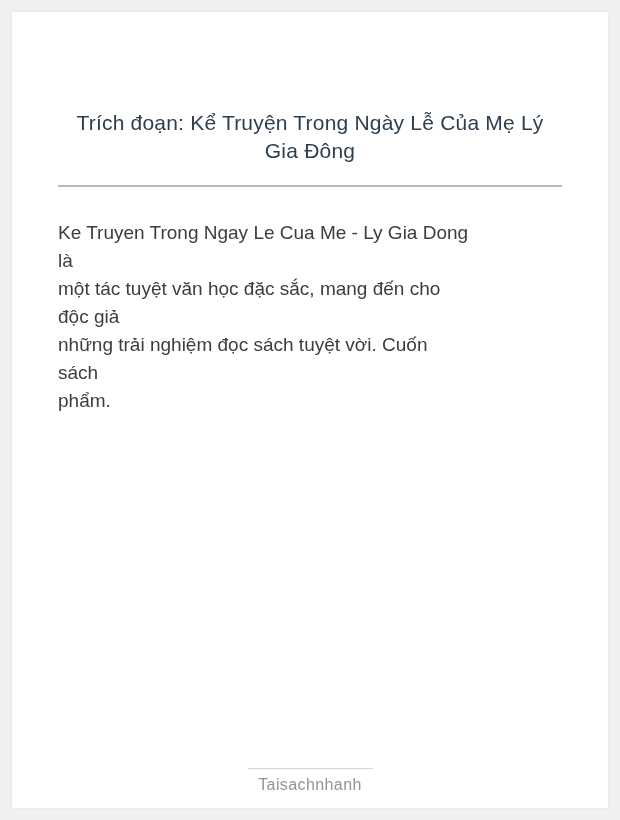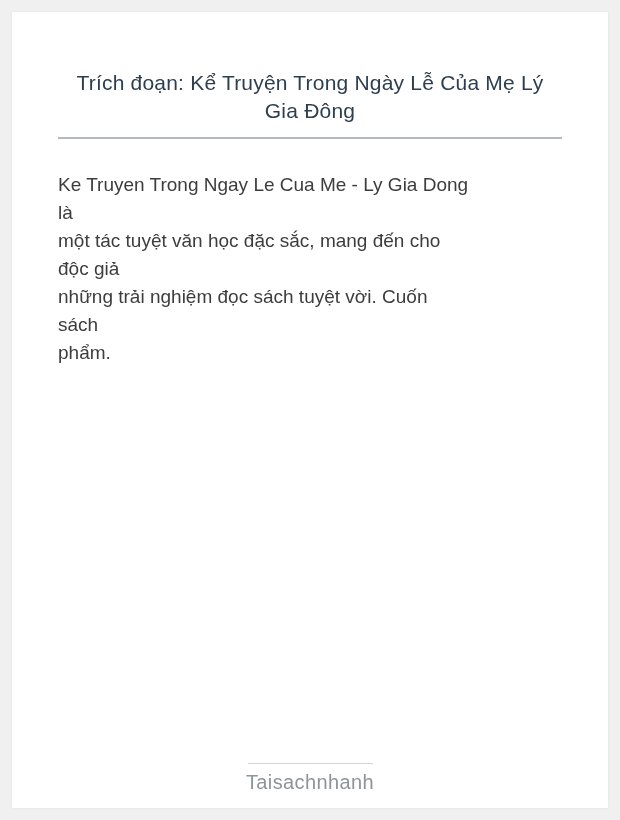--- a/index.html
+++ b/index.html
@@ -21,22 +21,23 @@
     margin: 0 auto;
     padding-top: 57px;
   }
   .doc-title {
     font-size: 21px;
     font-weight: 400;
     line-height: 28px;
     text-align: center;
     color: #2c3e50;
     letter-spacing: 0.2px;
-    padding-bottom: 12px;
+    padding-bottom: 20px;
     border-bottom: 2px solid #b3b9bd;
+    margin-top: 40px;
   }
   .body-text {
     margin-top: 32px;
     font-size: 19px;
     color: #3d3d3d;
   }
   .body-line {
     line-height: 28px;
     white-space: nowrap;
   }
@@ -45,21 +46,21 @@
     left: 0; right: 0;
     bottom: 14px;
     text-align: center;
   }
   .footer-rule {
     width: 125px;
     margin: 0 auto 7px auto;
     border-top: 1px solid #d2d6d8;
   }
   .footer-brand {
-    font-size: 20px;
+    font-size: 16px;
     color: #8c959a;
     letter-spacing: 0.4px;
   }
 </style>
 </head>
 <body>
 
 <div class="page">
   <div class="content">
 

